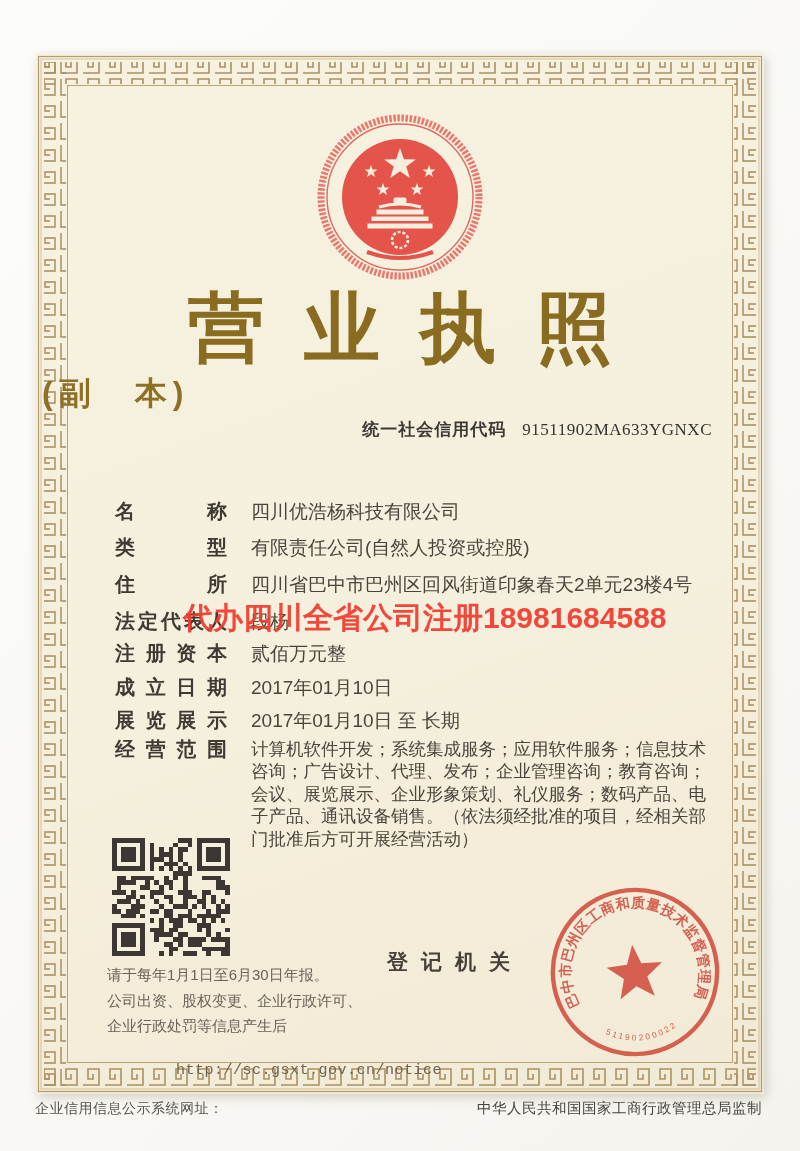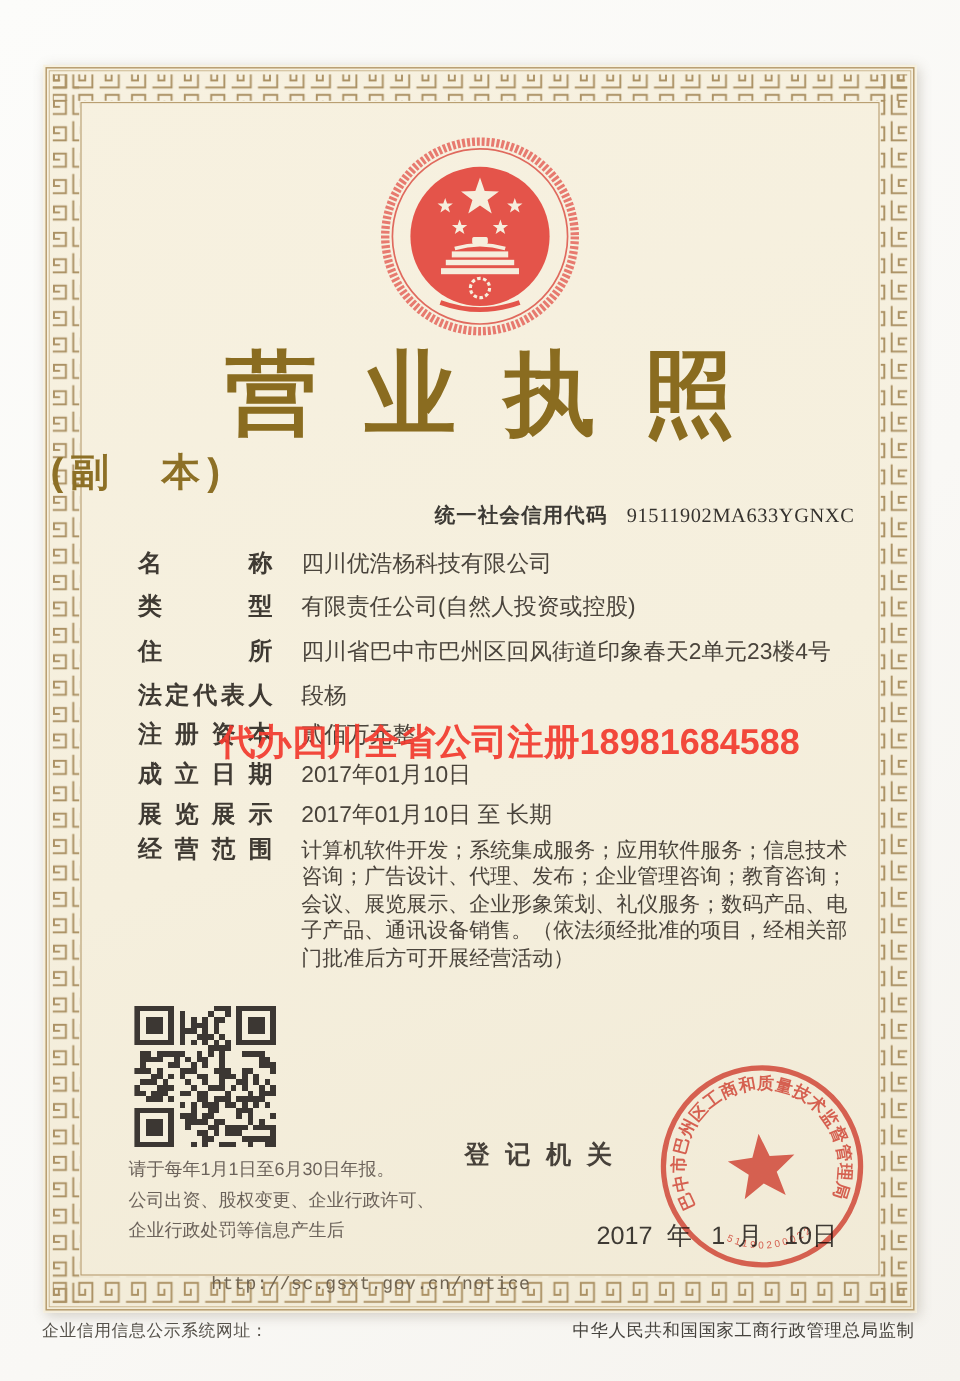--- a/index.html
+++ b/index.html
@@ -21,21 +21,21 @@
     letter-spacing:40px;padding-left:40px;box-sizing:border-box;
   }
   .subtitle{
     position:absolute;left:0;top:318px;width:728px;text-align:left;
     font-size:32px;font-weight:700;color:#8d7026;letter-spacing:6px;padding-left:6px;box-sizing:border-box;
   }
   .credit-row{position:absolute;top:364px;right:52px;display:flex;align-items:baseline;gap:16px;}
   .credit-label{font-size:17px;font-weight:700;color:#3d3a35;letter-spacing:1px;}
   .credit-code{font-size:17px;color:#35322e;font-family:"Liberation Serif","DejaVu Serif",serif;letter-spacing:.5px;}
   .fields{position:absolute;left:79px;top:405px;width:615px;}
-  .row{position:absolute;left:0;display:flex;}
+  .row{position:absolute;left:0;display:flex;margin-top:41px;}
   .lbl{
     width:112px;flex:0 0 112px;font-size:20px;font-weight:600;color:#3f3a33;
     text-align:justify;text-align-last:justify;text-justify:inter-character;line-height:23px;
   }
   .val{width:455px;margin-left:24px;font-size:19px;color:#4a443c;line-height:23px;}
   .row-scope .val{width:465px;font-size:17.5px;line-height:22.4px;}
   .watermark{
     position:absolute;left:147px;top:544px;font-size:30px;font-weight:700;
     color:#f23a2e;opacity:.92;letter-spacing:0;white-space:nowrap;z-index:5;
   }
@@ -389,25 +389,18 @@
     <circle cx="90" cy="90" r="84" fill="none" stroke="#dd5348" stroke-width="4.5"></circle>
     <polygon points="90,62 97.4,81.8 118.5,82.7 102,95.9 107.6,116.3 90,104.6 72.4,116.3 78,95.9 61.5,82.7 82.6,81.8" fill="#dd5348"></polygon>
     <text font-size="14.5" fill="#dd5348" font-weight="700" letter-spacing="0.5">
       <textPath href="#sealArcTop" startOffset="0">巴中市巴州区工商和质量技术监督管理局</textPath>
     </text>
     <text font-size="8.5" fill="#dd5348" letter-spacing="2.5">
       <textPath href="#sealArcBottom" startOffset="4">5119020002276</textPath>
     </text>
   </svg>
 
-  <div class="reg-date">
-    <span class="d-year">2017</span>
-    <span class="d-ylab">年</span>
-    <span class="d-month">1</span>
-    <span class="d-mlab">月</span>
-    <span class="d-day">10日</span>
-  </div>
 
   <div class="site-url">http://sc.gsxt.gov.cn/notice</div>
 </div>
 
 <div class="footer-left">企业信用信息公示系统网址：</div>
 <div class="footer-right">中华人民共和国国家工商行政管理总局监制</div>
 
 </body></html>

